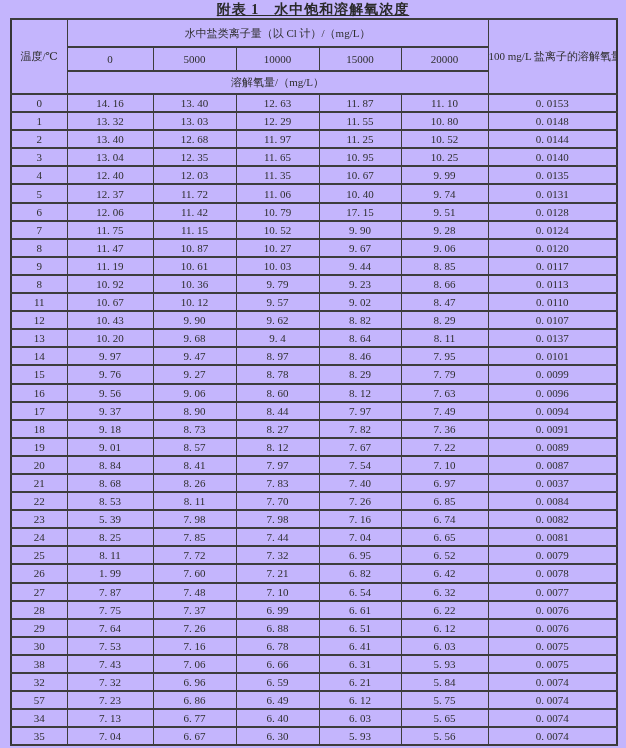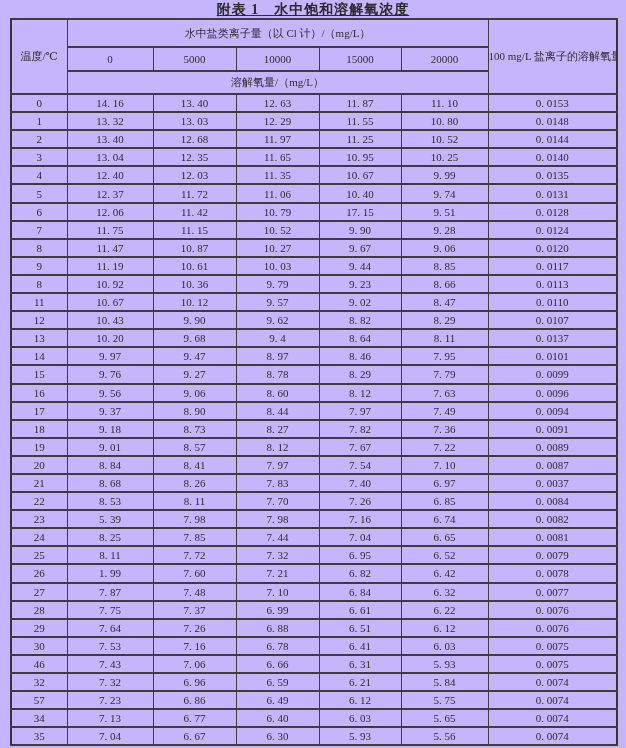--- a/index.html
+++ b/index.html
@@ -330,21 +330,21 @@
           <td>7. 21</td>
           <td>6. 82</td>
           <td>6. 42</td>
           <td>0. 0078</td>
         </tr>
         <tr class="data-row">
           <td>27</td>
           <td>7. 87</td>
           <td>7. 48</td>
           <td>7. 10</td>
-          <td>6. 84</td>
+          <td>6. 54</td>
           <td>6. 32</td>
           <td>0. 0077</td>
         </tr>
         <tr class="data-row">
           <td>28</td>
           <td>7. 75</td>
           <td>7. 37</td>
           <td>6. 99</td>
           <td>6. 61</td>
           <td>6. 22</td>
@@ -362,21 +362,21 @@
         <tr class="data-row">
           <td>30</td>
           <td>7. 53</td>
           <td>7. 16</td>
           <td>6. 78</td>
           <td>6. 41</td>
           <td>6. 03</td>
           <td>0. 0075</td>
         </tr>
         <tr class="data-row">
-          <td>46</td>
+          <td>38</td>
           <td>7. 43</td>
           <td>7. 06</td>
           <td>6. 66</td>
           <td>6. 31</td>
           <td>5. 93</td>
           <td>0. 0075</td>
         </tr>
         <tr class="data-row">
           <td>32</td>
           <td>7. 32</td>

